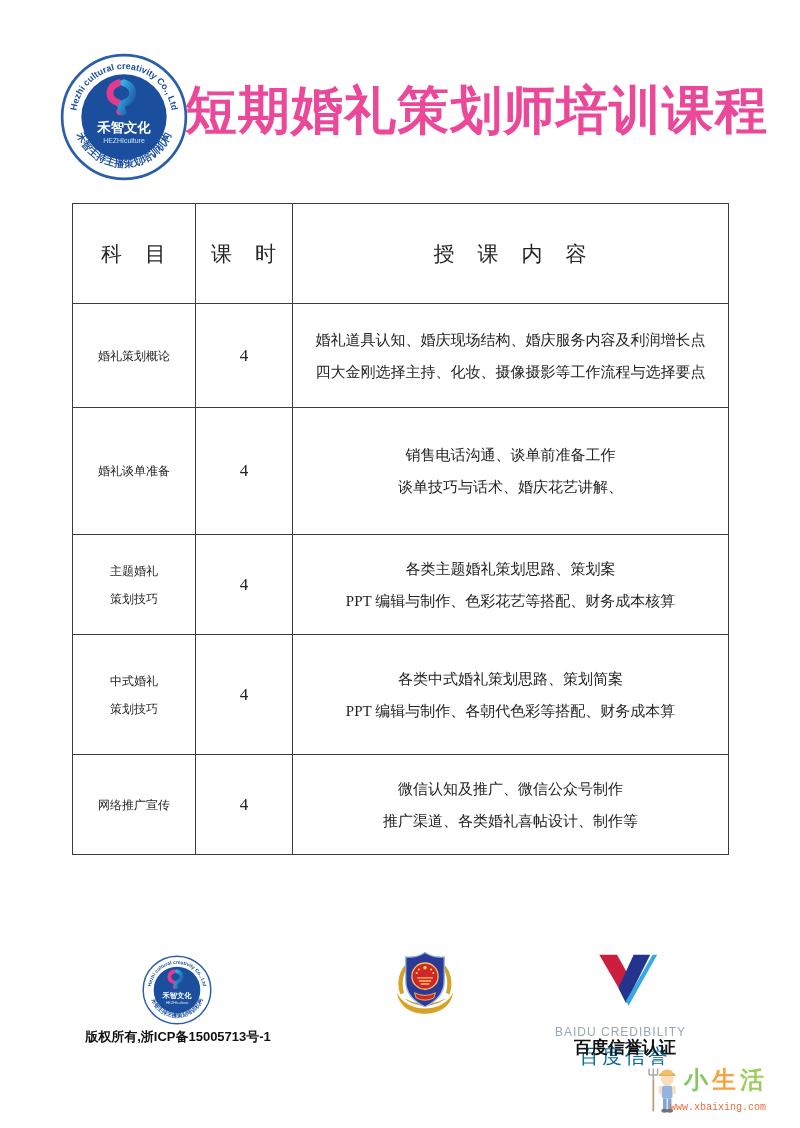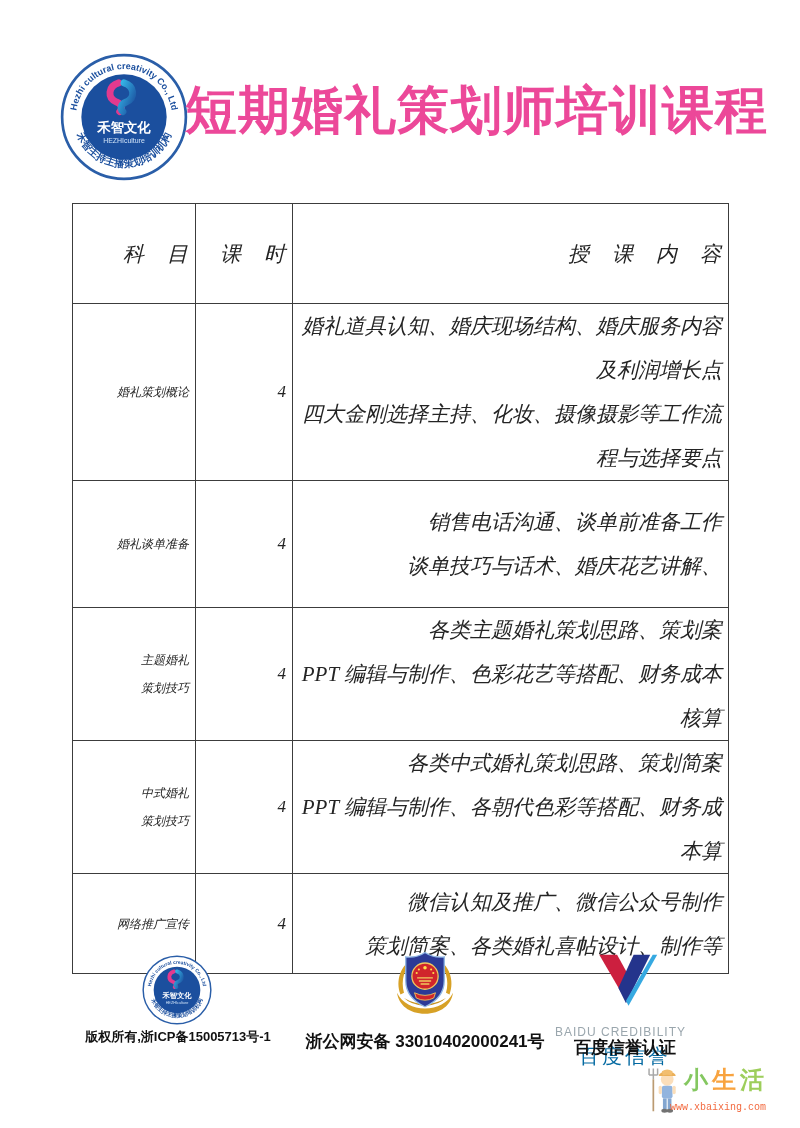--- a/index.html
+++ b/index.html
@@ -10,35 +10,35 @@
   .logo{position:absolute;}
   .logo-main{left:60px;top:53px;width:128px;height:128px;}
   .page-title{position:absolute;left:185px;top:76px;width:545px;height:70px;
               font-size:52px;font-weight:700;color:#ec4899;text-align:center;
               line-height:70px;white-space:nowrap;letter-spacing:1px;}
 
   
   table.course{position:absolute;left:72px;top:203px;width:656px;border-collapse:collapse;
                table-layout:fixed;}
   table.course th,table.course td{border:1px solid #3c3c3c;padding:0 6px;
-               text-align:right;vertical-align:middle;color:#242424;font-style:italic;}
+               text-align:center;vertical-align:middle;color:#242424;}
   table.course col.c-subj{width:123px;}
   table.course col.c-hours{width:97px;}
   table.course col.c-content{width:436px;}
   table.course thead tr{height:100px;}
   table.course tbody tr:nth-child(1){height:104px;}
   table.course tbody tr:nth-child(2){height:127px;margin-top:37px;}
   table.course tbody tr:nth-child(3){height:100px;}
   table.course tbody tr:nth-child(4){height:120px;padding-left:8px;}
   table.course tbody tr:nth-child(5){height:100px;}
   table.course tbody tr:nth-child(6){height:84px;}
   th.hcell{font-size:21px;font-weight:500;letter-spacing:1px;}
   td.subj{font-size:12px;white-space:pre-line;line-height:28px;}
   td.hours{font-size:17px;}
-  td.content{font-size:21px;white-space:pre-line;line-height:44px;}
+  td.content{font-size:15px;white-space:pre-line;line-height:32px;}
 
   
   .logo-footer{left:142px;top:955px;width:70px;height:70px;}
   .foot-caption{position:absolute;font-family:"Liberation Sans","DejaVu Sans",sans-serif;
                 font-weight:700;color:#111;text-align:center;white-space:nowrap;}
   .icp-text{left:58px;top:1028px;width:240px;font-size:13px;}
   .police-badge{position:absolute;left:390px;top:947px;width:70px;height:74px;}
   .police-text{left:300px;top:1030px;width:250px;font-size:17px;}
   .baidu-logo{position:absolute;left:593px;top:951px;width:66px;height:56px;}
   .baidu-cn{position:absolute;left:555px;top:1004px;width:140px;text-align:center;
@@ -125,21 +125,21 @@
         <td class="subj">中式婚礼
 策划技巧</td>
         <td class="hours">4</td>
         <td class="content">各类中式婚礼策划思路、策划简案
 PPT 编辑与制作、各朝代色彩等搭配、财务成本算</td>
       </tr>
       <tr>
         <td class="subj">网络推广宣传</td>
         <td class="hours">4</td>
         <td class="content">微信认知及推广、微信公众号制作
-策划简案、各类婚礼喜帖设计、制作等</td>
+推广渠道、各类婚礼喜帖设计、制作等</td>
       </tr>
     </tbody>
   </table>
 
   <svg class="logo logo-footer" viewBox="0 0 120 120">
     <circle cx="60" cy="60" r="58" fill="#ffffff" stroke="#2a5ea8" stroke-width="2.5"></circle>
     <circle cx="60" cy="60" r="40" fill="#1b4f9e"></circle>
     <text font-size="8.5" font-weight="bold" fill="#1b4f9e" font-family="Liberation Sans,sans-serif">
       <textPath href="#arcTop" startOffset="50%" text-anchor="middle">Hezhi cultural creativity Co., Ltd</textPath>
     </text>
@@ -161,21 +161,20 @@
     <path d="M40,6 C46,10 55,12 62,11 L62,38 C62,53 53,62 40,68 C27,62 18,53 18,38 L18,11 C25,12 34,10 40,6 Z" fill="#2c3a96" stroke="#8fb7e4" stroke-width="1.5"></path>
     <circle cx="40" cy="33" r="15" fill="#d0252b" stroke="#efc75e" stroke-width="1.5"></circle>
     <circle cx="40" cy="23.5" r="2" fill="#ffde4d"></circle>
     <circle cx="33" cy="25.5" r="1.2" fill="#ffde4d"></circle>
     <circle cx="47" cy="25.5" r="1.2" fill="#ffde4d"></circle>
     <circle cx="30.5" cy="29.5" r="1.2" fill="#ffde4d"></circle>
     <circle cx="49.5" cy="29.5" r="1.2" fill="#ffde4d"></circle>
     <path d="M31,35 h18 M33,38.5 h14 M35,42 h10" stroke="#efc75e" stroke-width="1.6" fill="none"></path>
     <path d="M28,52 Q40,58 52,52 L50,58 Q40,63 30,58 Z" fill="#d0252b" stroke="#efc75e" stroke-width="1"></path>
   </svg>
-  <div class="foot-caption police-text">浙公网安备 33010402000241号</div>
 
   <svg class="baidu-logo" viewBox="0 0 100 88">
     <polygon points="8,6 36,6 57,44 43,66" fill="#cc1f3f"></polygon>
     <polygon points="62,6 88,6 50,82 38,58" fill="#24348c"></polygon>
     <polygon points="92,6 99,6 54,86 50,78" fill="#36a9e1"></polygon>
   </svg>
   <div class="baidu-cn">百度信誉</div>
   <div class="baidu-en">BAIDU CREDIBILITY</div>
   <div class="foot-caption baidu-cert">百度信誉认证</div>
 

